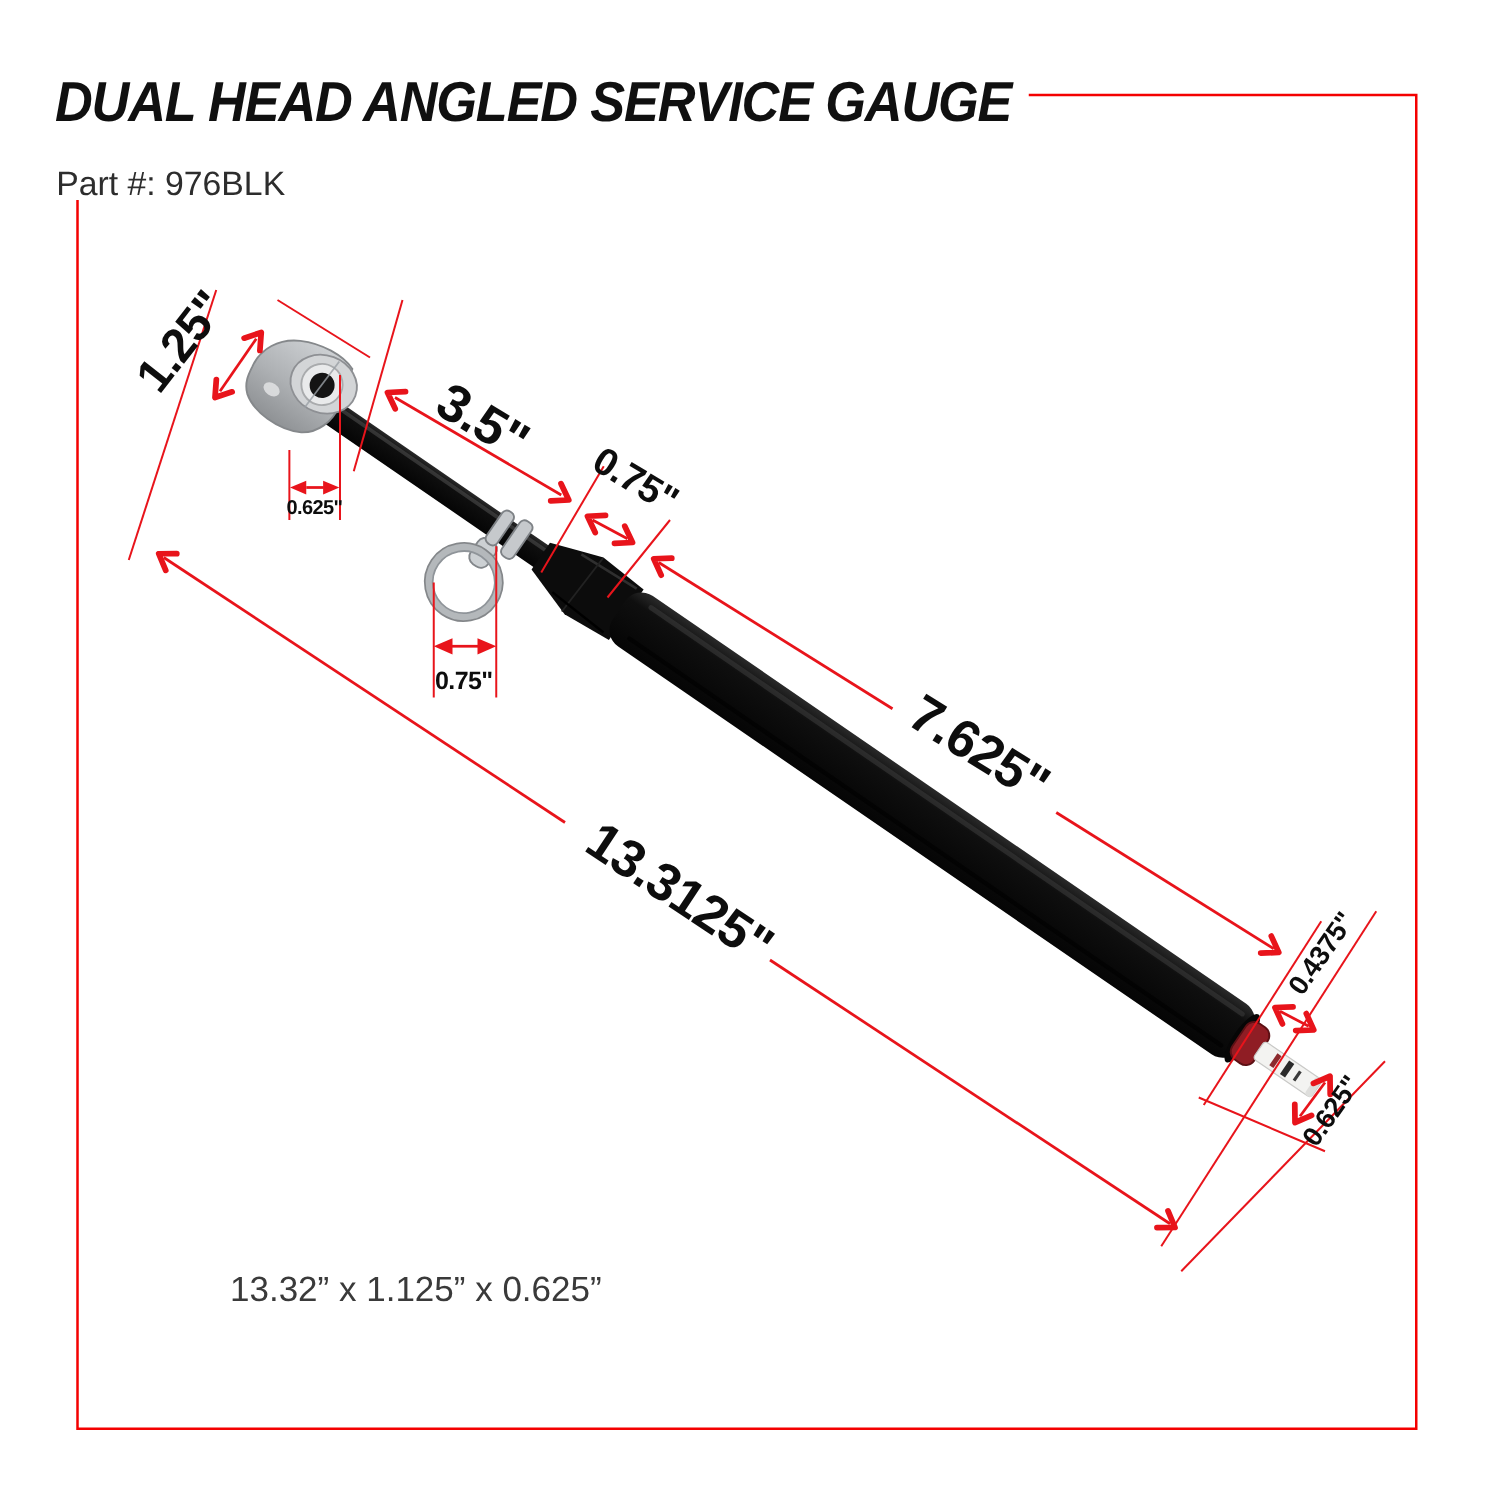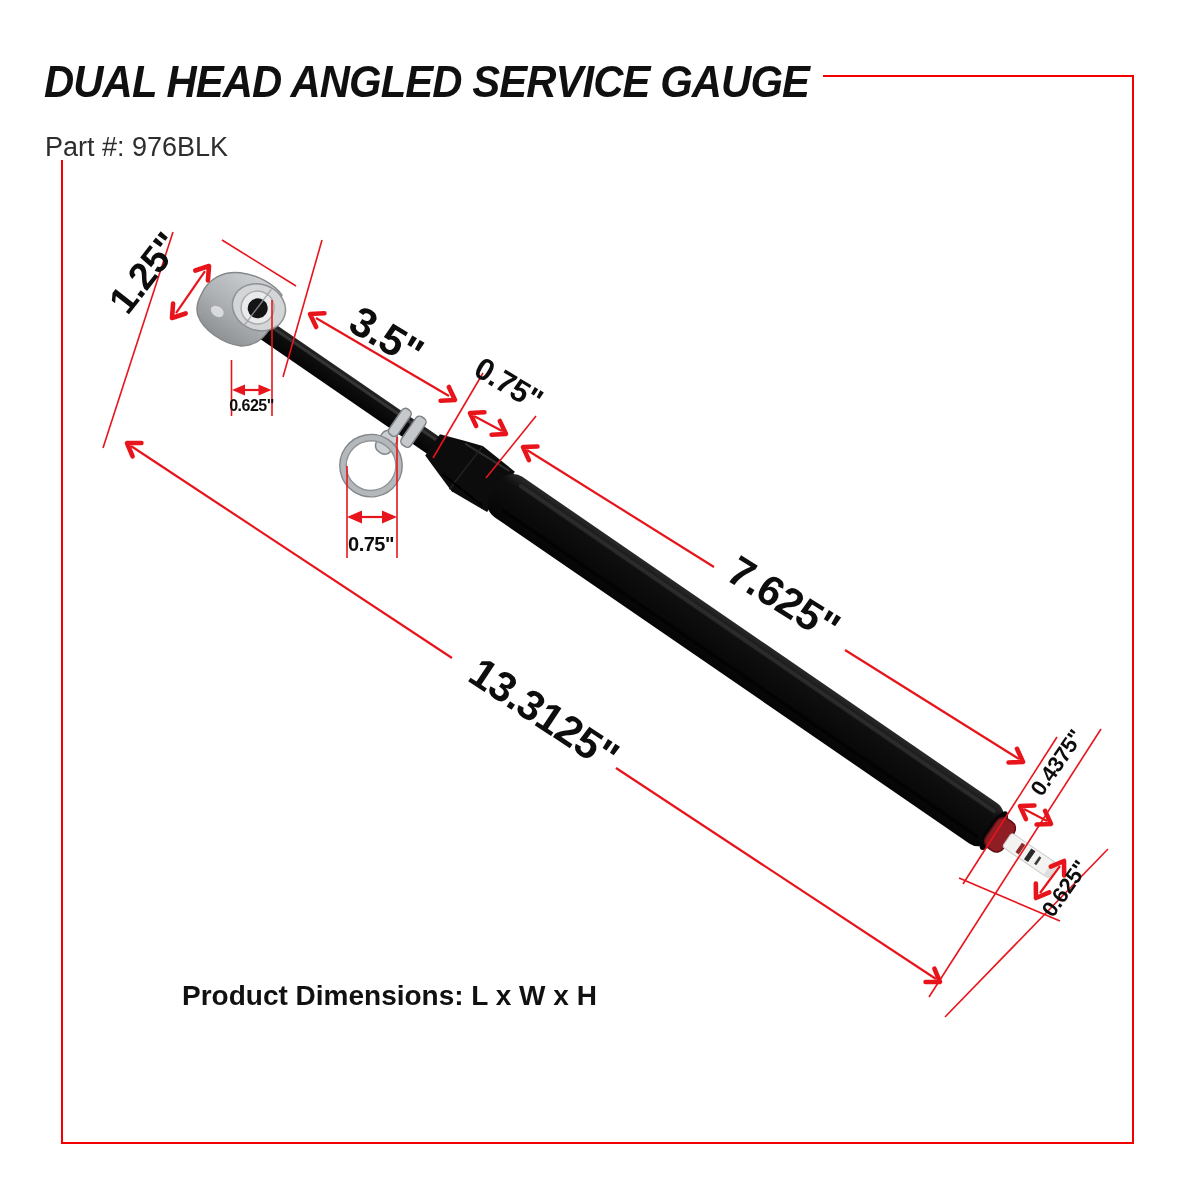--- a/index.html
+++ b/index.html
@@ -171,14 +171,14 @@
       <line class="ext" x1="945" y1="1017" x2="1108" y2="849"></line>
       <line class="dline" x1="1040" y1="893" x2="1060" y2="866"></line>
       <use href="#chev" transform="translate(1064,861) rotate(-57)"></use>
       <use href="#chev" transform="translate(1036,898) rotate(123)"></use>
       <text class="dimtxt" font-size="22" text-anchor="middle" transform="translate(1071,893) rotate(-55)">0.625"</text>
     </g>
   </svg>
 
   <div class="title">DUAL HEAD ANGLED SERVICE GAUGE</div>
   <div class="part">Part #: 976BLK</div>
-  <div class="pd-title">Product Dimensions: L x W x H</div>
+  <div class="pd-value">13.32” x 1.125” x 0.625”</div>
 </div>
 
 </body></html>

